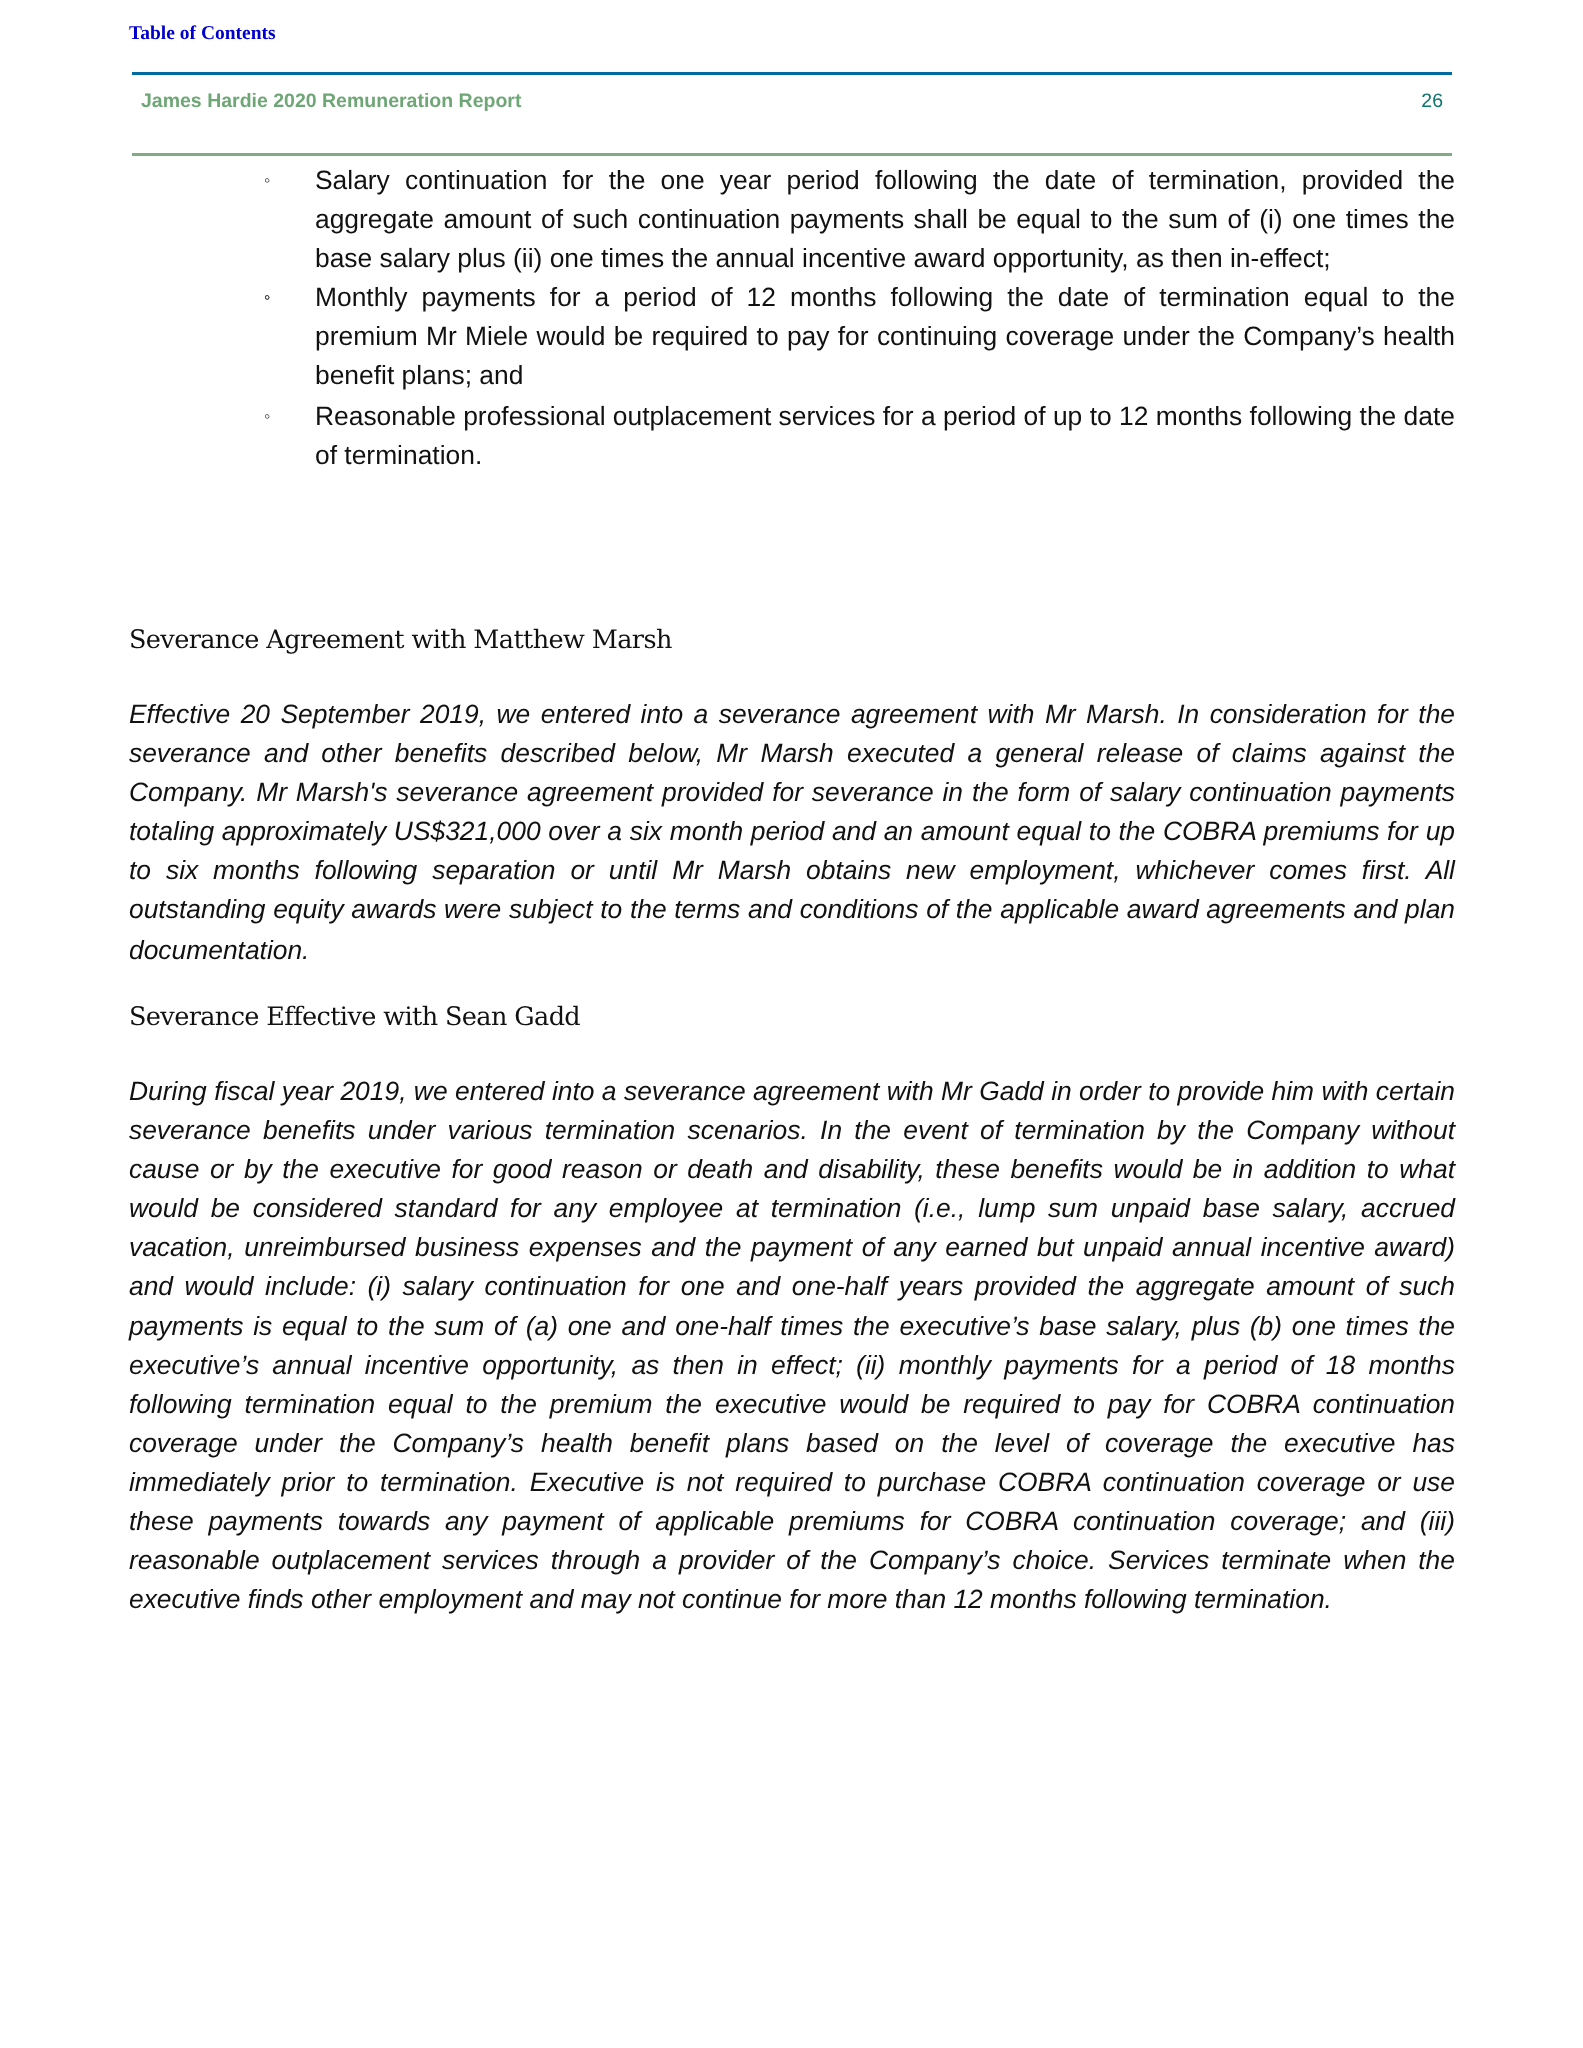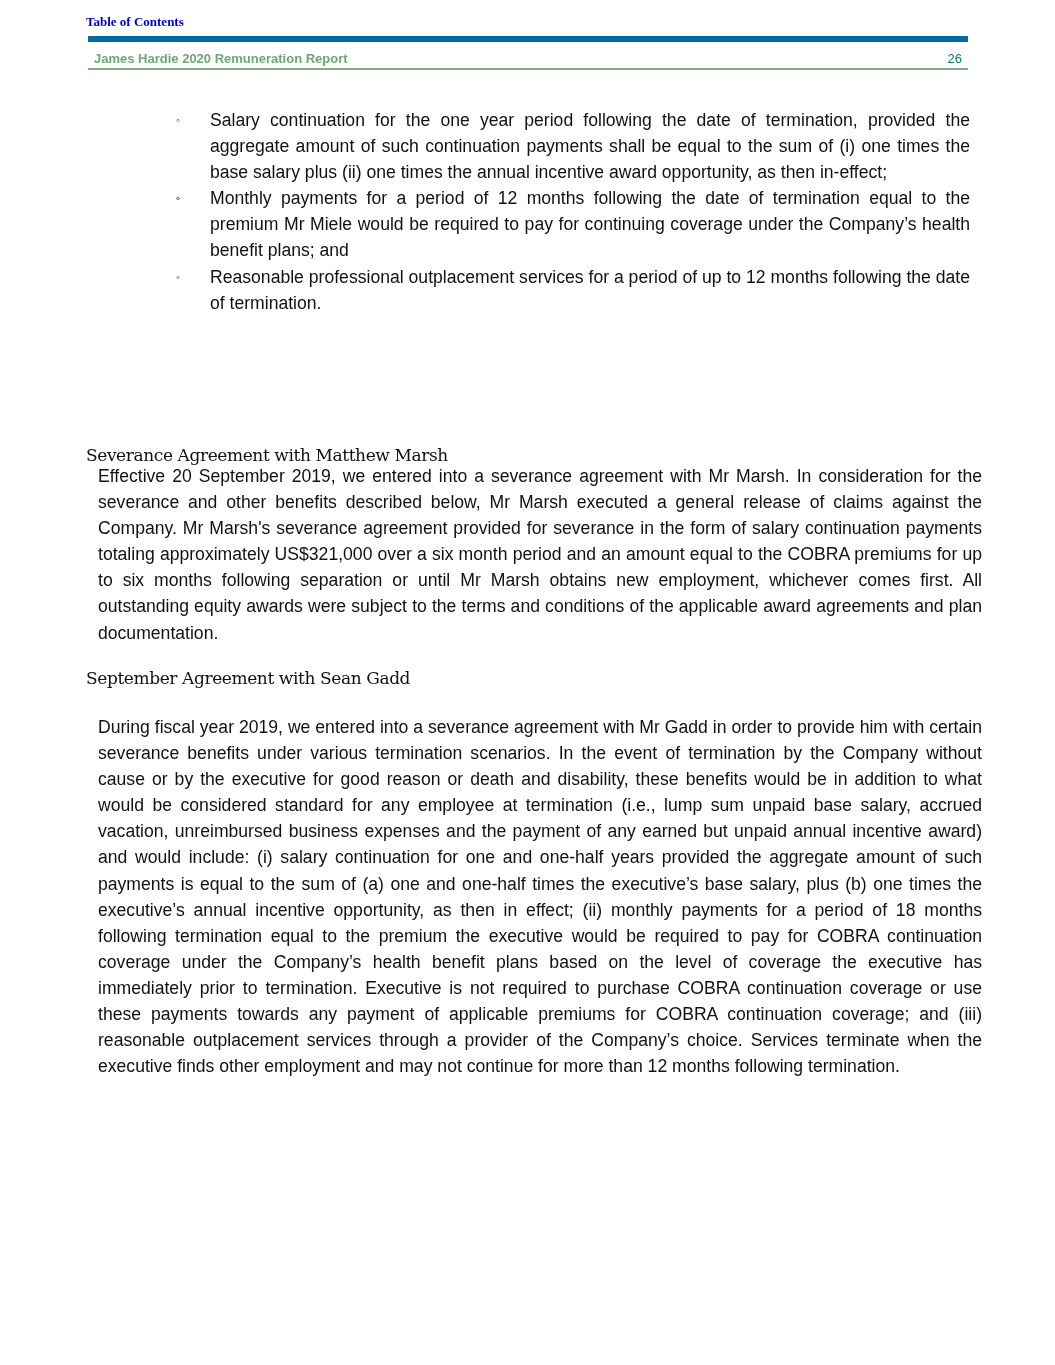--- a/index.html
+++ b/index.html
@@ -3,22 +3,22 @@
   <meta charset="utf-8">
   <style>
     html, body { margin: 0; padding: 0; background: #ffffff; }
     body { width: 1055px; height: 1365px; position: relative; overflow: hidden; }
     .toc-link {
       position: absolute; left: 86px; top: 14px;
       font-family: "Liberation Serif", serif; font-weight: bold; font-size: 13px;
       color: #0000cc; cursor: pointer;
     }
     .header-band {
-      position: absolute; left: 88px; top: 36px; width: 880px; height: 34px;
-      border-top: 6px solid #0369a1; border-bottom: 2px solid #7fac86;
+      position: absolute; left: 88px; top: 48px; width: 880px; height: 56px;
+      border-top: 2px solid #0369a1; border-bottom: 2px solid #7fac86;
       box-sizing: border-box;
     }
     .header-title {
       position: absolute; left: 6px; top: 9px;
       font-family: "Liberation Sans", sans-serif; font-weight: bold; font-size: 13px;
       color: #6fa676;
     }
     .header-page {
       position: absolute; right: 6px; top: 9px;
       font-family: "Liberation Sans", sans-serif; font-size: 13px;
@@ -31,21 +31,21 @@
     .bullet-list { position: absolute; left: 176px; top: 107px; width: 794px; margin: 0; padding: 0; list-style: none; }
     .bullet-list li { position: relative; padding-left: 34px; }
     .bullet-mark {
       position: absolute; left: 0; top: 0; font-size: 12px; color: #333;
     }
     .section-heading {
       position: absolute; left: 86px;
       font-family: "DejaVu Serif", serif; font-size: 17px; color: #111;
       letter-spacing: -0.4px;
     }
-    .para { position: absolute; left: 98px; width: 884px; margin: 0; }
+    .para { position: absolute; left: 86px; width: 884px; margin: 0; font-style: italic; }
   </style>
 </head>
 <body>
 
 <a class="toc-link">Table of Contents</a>
 
 <div class="header-band">
   <span class="header-title">James Hardie 2020 Remuneration Report</span>
   <span class="header-page">26</span>
 </div>
@@ -61,17 +61,17 @@
   <li>
     <span class="bullet-mark">◦</span>
     <span>Monthly payments for a period of 12 months following the date of termination equal to the premium Mr Miele would be required to pay for continuing coverage under the Company’s health benefit plans; and</span>
   </li>
   <li>
     <span class="bullet-mark">◦</span>
     <span>Reasonable professional outplacement services for a period of up to 12 months following the date of termination.</span>
   </li>
 </ul>
 
-<div class="section-heading" style="top:417px;margin-top:28px;">Severance Agreement with Matthew Marsh</div>
+<div class="section-heading" style="top:417px;">Severance Agreement with Matthew Marsh</div>
 <p class="para body-text" style="top:463px;">Effective 20 September 2019, we entered into a severance agreement with Mr Marsh. In consideration for the severance and other benefits described below, Mr Marsh executed a general release of claims against the Company. Mr Marsh's severance agreement provided for severance in the form of salary continuation payments totaling approximately US$321,000 over a six month period and an amount equal to the COBRA premiums for up to six months following separation or until Mr Marsh obtains new employment, whichever comes first.  All outstanding equity awards were subject to the terms and conditions of the applicable award agreements and plan documentation.</p>
 
-<div class="section-heading" style="top:668px;">September Agreement with Sean Gadd</div>
+<div class="section-heading" style="top:668px;">Severance Effective with Sean Gadd</div>
 <p class="para body-text" style="top:714px;">During fiscal year 2019, we entered into a severance agreement with Mr Gadd in order to provide him with certain severance benefits under various termination scenarios.  In the event of termination by the Company without cause or by the executive for good reason or death and disability, these benefits would be in addition to what would be considered standard for any employee at termination (i.e., lump sum unpaid base salary, accrued vacation, unreimbursed business expenses and the payment of any earned but unpaid annual incentive award) and would include:  (i) salary continuation for one and one-half years provided the aggregate amount of such payments is equal to the sum of (a) one and one-half times the executive’s base salary, plus (b) one times the executive’s annual incentive opportunity, as then in effect; (ii)  monthly payments for a period of 18 months following termination equal to the premium the executive would be required to pay for COBRA continuation coverage under the Company’s health benefit plans based on the level of coverage the executive has immediately prior to termination. Executive is not required to purchase COBRA continuation coverage or use these payments towards any payment of applicable premiums for COBRA continuation coverage; and (iii) reasonable outplacement services through a provider of the Company’s choice. Services terminate when the executive finds other employment and may not continue for more than 12 months following termination.</p>
 
 </body></html>

